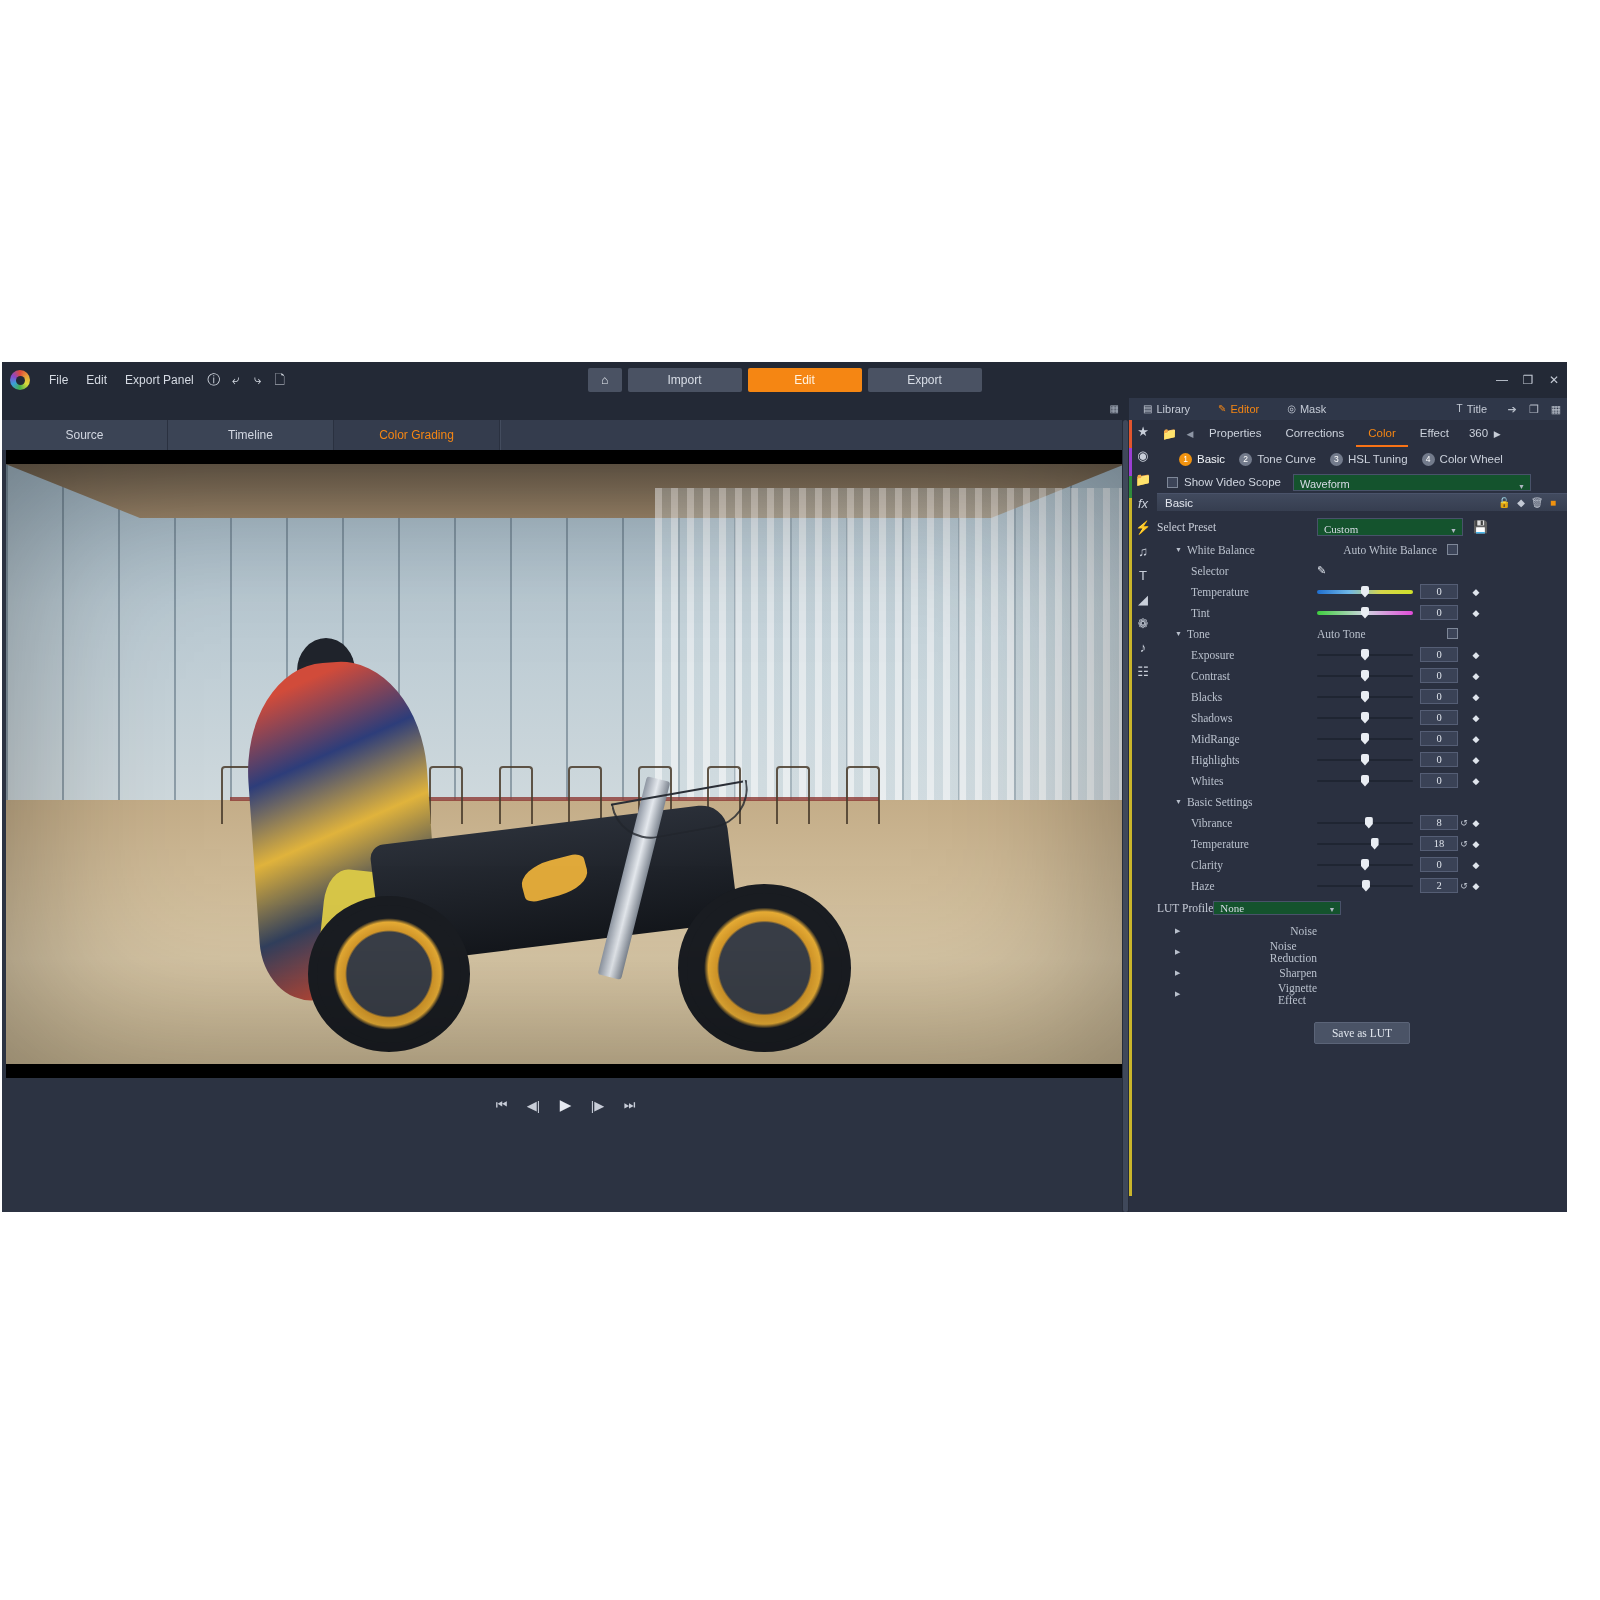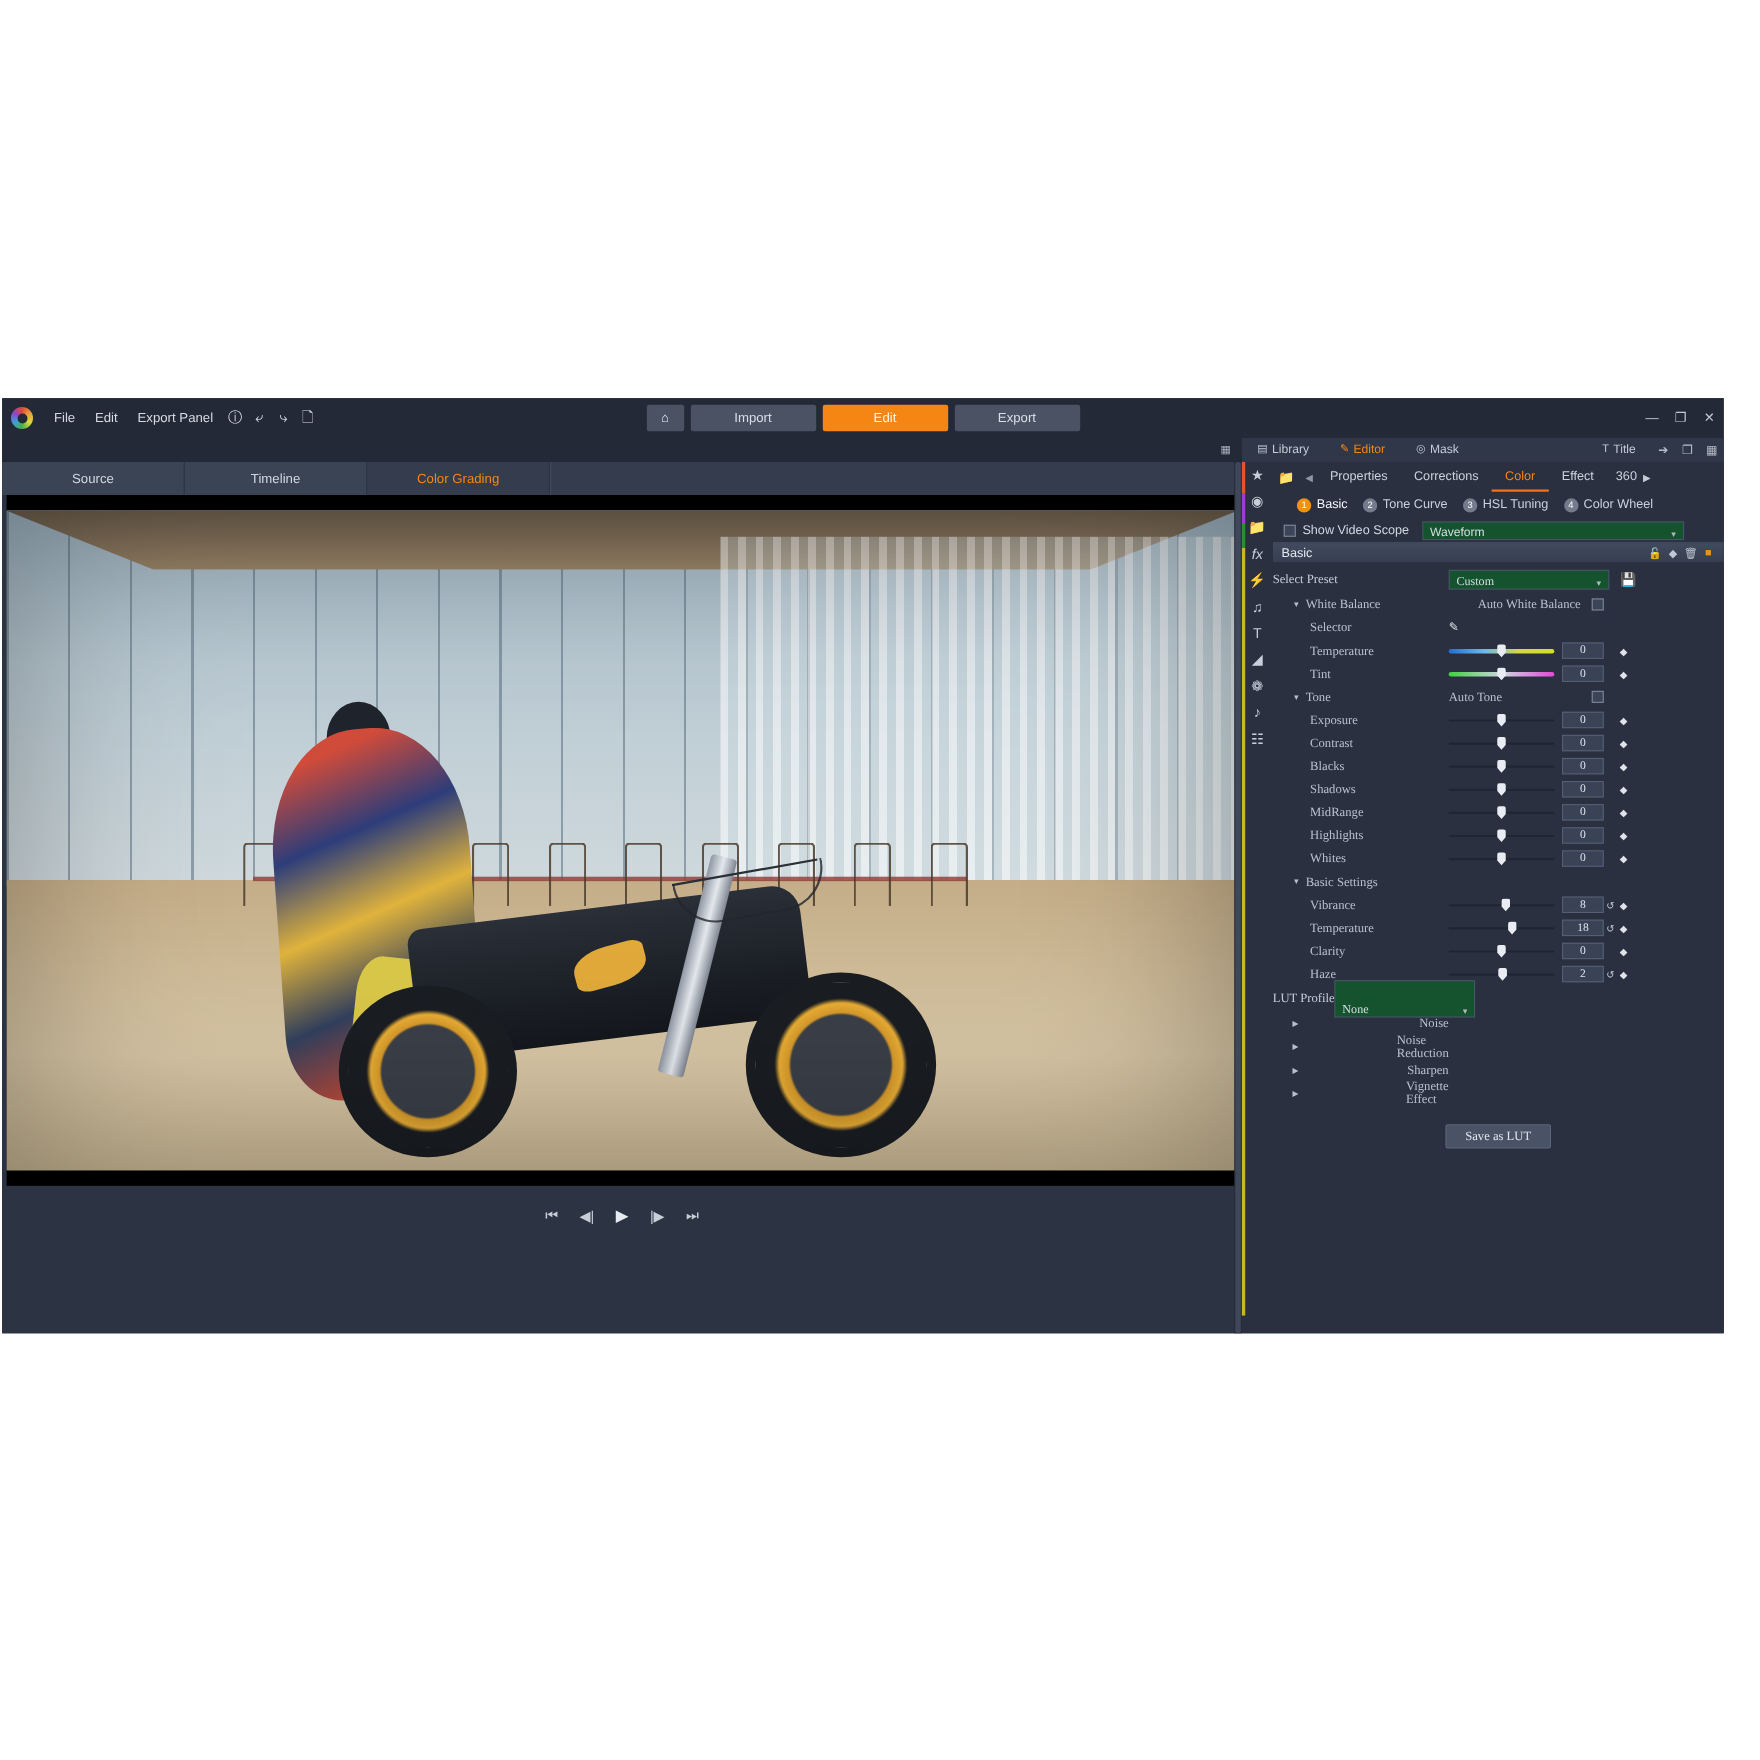--- a/index.html
+++ b/index.html
@@ -248,21 +248,21 @@
     transform: translateX(-4px);
   }
   .numbox {
     width: 38px; height: 15px; background: #3a4256; border: 1px solid #555e75;
     display: flex; align-items: center; justify-content: center; font-size: 10.5px; color: #dfe4ec;
   }
   .reseti { width: 12px; text-align: center; color: #c3c9d4; font-size: 9px; }
   .keyi { width: 12px; text-align: center; color: #dfe4ec; font-size: 9px; }
 
   .ddrow { height: 24px; display: flex; align-items: center; font-size: 11.5px; }
-  .lut-dd { width: 128px; height: 34px; }
+  .lut-dd { width: 128px; height: 14px; }
   .preset-dd { width: 146px; height: 18px; }
 
   .pencil { color: #dfe4ec; font-size: 11px; }
 
   .savebar { padding: 18px 0 0 0; display: flex; justify-content: center; }
   .save-btn {
     width: 96px; height: 22px; background: #4a5366; border: 1px solid #5b6478; border-radius: 2px;
     display: flex; align-items: center; justify-content: center; font-size: 11.5px; color: #e1e6ee;
   }
   .disk { width: 16px; text-align: center; color: #d6dbe4; font-size: 12px; }

